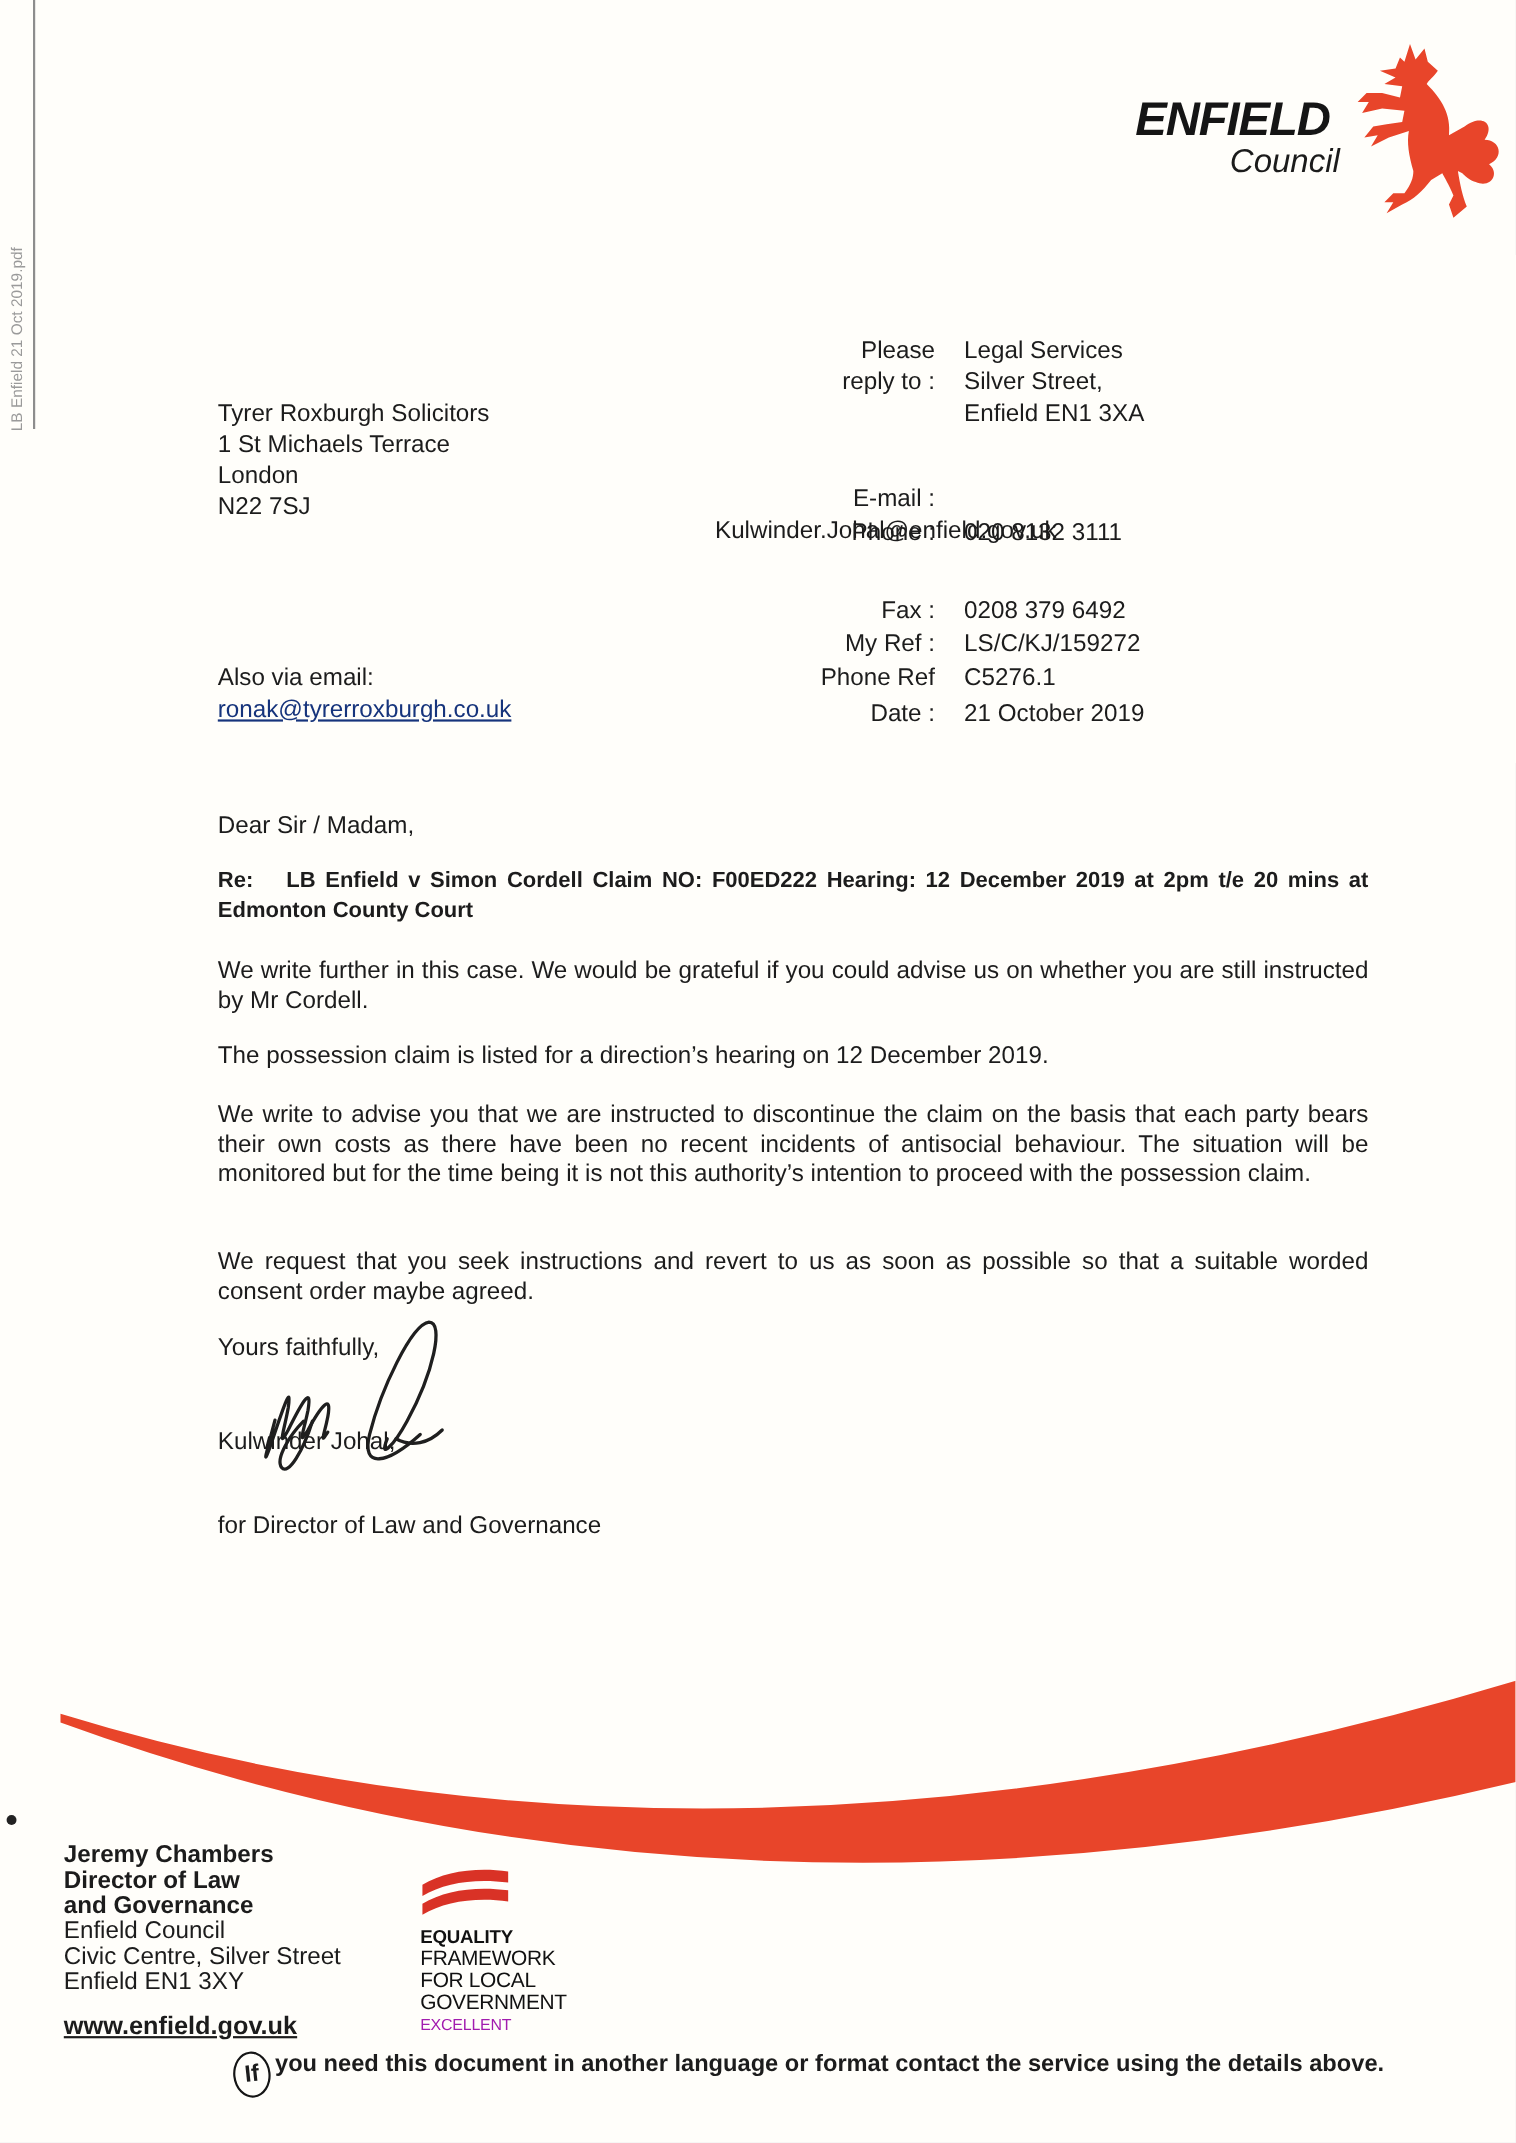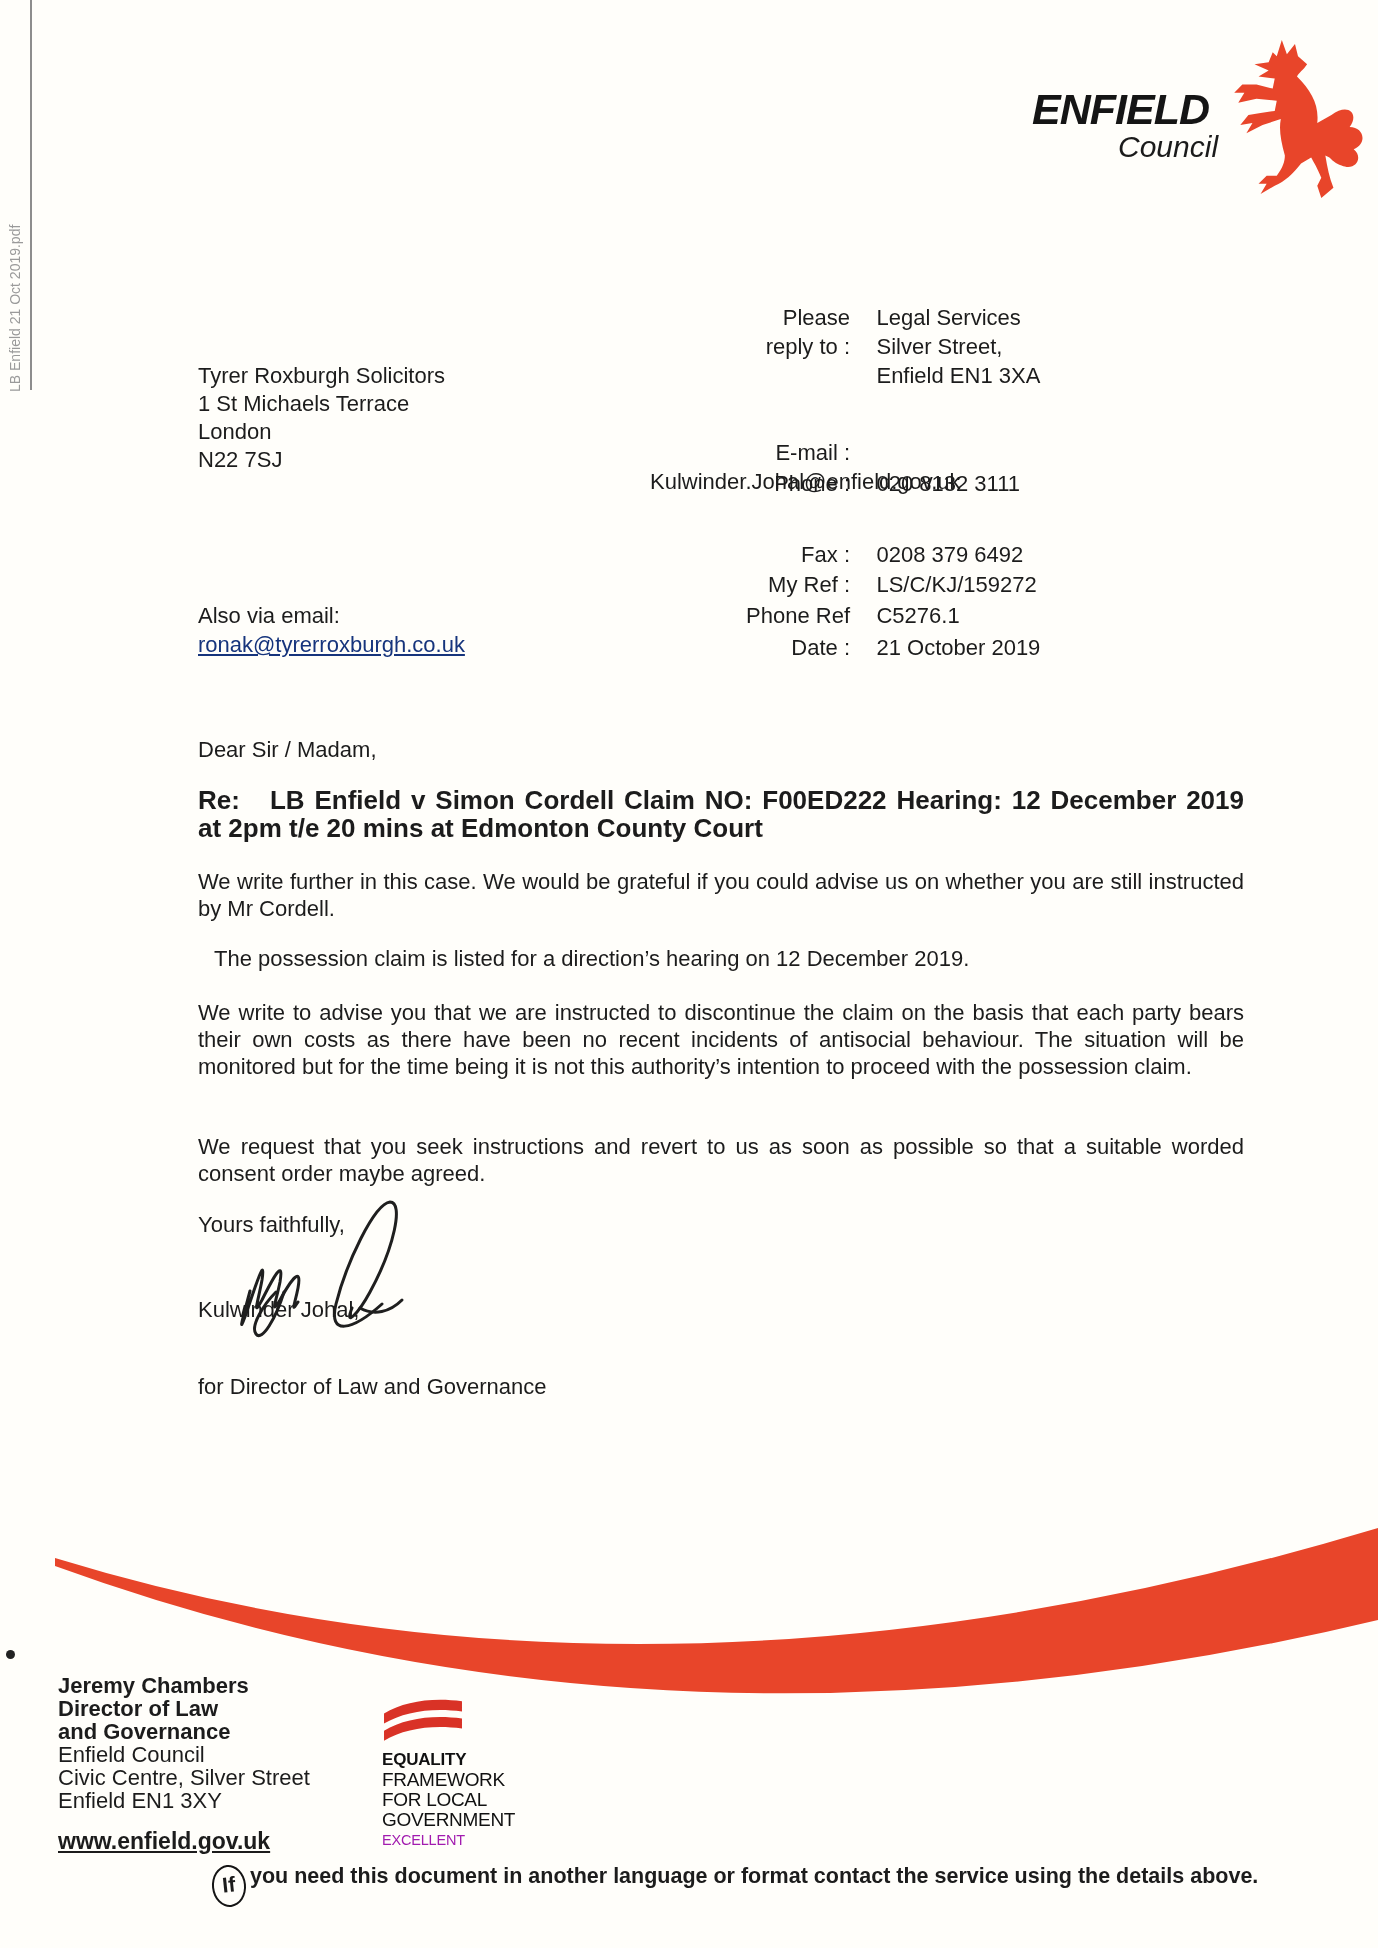--- a/index.html
+++ b/index.html
@@ -19,21 +19,21 @@
   .side-rule{width:2px;background:#8d8d8d;}
   
   .logo-word{font-size:43px;font-weight:bold;font-style:italic;letter-spacing:-1px;color:#151515;}
   .logo-sub{font-size:30px;font-style:italic;color:#1b1b1b;}
   
   .reply-row{left:628px;width:480px;}
   .reply-label{display:inline-block;width:222px;text-align:right;font-size:22px;line-height:29px;vertical-align:top;}
   .reply-value{display:inline-block;margin-left:22px;font-size:22px;line-height:29px;vertical-align:top;max-width:230px;}
   .addr-line{font-size:22px;line-height:28px;}
   .link{color:#16347c;text-decoration:underline;}
-  .subject{font-weight:bold;font-size:26px;line-height:28px;}
+  .subject{font-weight:bold;font-size:20px;line-height:28px;}
   .closing{font-size:22px;}
   .sig-stroke{stroke:#1f1f1f;stroke-width:3;fill:none;stroke-linecap:round;}
   
   .foot-line{font-size:22px;line-height:23px;}
   .bold{font-weight:bold;}
   .site{font-size:23px;font-weight:bold;text-decoration:underline;}
   .eq-line{font-size:19px;letter-spacing:-0.3px;line-height:20px;color:#111;}
   .eq-title{font-size:17px;font-weight:bold;letter-spacing:-0.2px;}
   .eq-exc{font-size:14.5px;color:#a21caf;letter-spacing:-0.2px;}
   .notice{font-size:21.5px;font-weight:bold;white-space:nowrap;}
@@ -110,21 +110,21 @@
   <div class="abs addr-line" style="left:198px;top:602px;">Also via email:</div>
   <div class="abs addr-line link" style="left:198px;top:631px;">ronak@tyrerroxburgh.co.uk</div>
 
   <div class="abs body-text" style="left:198px;top:736px;">Dear Sir / Madam,</div>
 
   <div class="abs subject just" style="left:198px;top:786px;width:1046px;">
     <span>Re:</span><span style="margin-left:30px;">LB Enfield v Simon Cordell Claim NO:  F00ED222 Hearing:  12 December 2019 at 2pm t/e 20 mins at Edmonton County Court</span>
   </div>
 
   <div class="abs body-text just" style="left:198px;top:868px;width:1046px;">We write further in this case.  We would be grateful if you could advise us on whether you are still instructed by Mr Cordell.</div>
-  <div class="abs body-text" style="left:214px;top:945px;width:1046px;">The possession claim is listed for a direction’s hearing on 12 December 2019.</div>
+  <div class="abs body-text" style="left:198px;top:945px;width:1046px;">The possession claim is listed for a direction’s hearing on 12 December 2019.</div>
   <div class="abs body-text just" style="left:198px;top:1133px;width:1046px;">We request that you seek instructions and revert to us as soon as possible so that a suitable worded consent order maybe agreed.</div>
   <div class="abs body-text just" style="left:198px;top:999px;width:1046px;">We write to advise you that we are instructed to discontinue the claim on the basis that each party bears their own costs as there have been no recent incidents of antisocial behaviour.  The situation will be monitored but for the time being it is not this authority’s intention to proceed with the possession claim.</div>
 
   <div class="abs closing" style="left:198px;top:1212px;">Yours faithfully,</div>
 
   <svg class="abs" style="left:232px;top:1196px;" width="210" height="150" viewBox="0 0 210 150">
     <path class="sig-stroke" d="M18,95 C10,125 6,140 14,118 C24,88 34,58 30,84 C26,106 20,122 30,104 C42,80 52,62 48,86 C44,106 38,120 48,104 C60,82 70,70 66,92 C63,108 58,118 66,106"></path>
     <path class="sig-stroke" d="M150,108 C120,135 96,140 104,108 C114,68 142,8 158,6 C172,6 162,52 138,96 C126,118 112,132 120,112"></path>
     <path class="sig-stroke" d="M52,96 C44,122 30,146 24,138 C18,130 32,108 44,96"></path>
     <path class="sig-stroke" d="M128,112 C142,120 158,116 170,104"></path>

